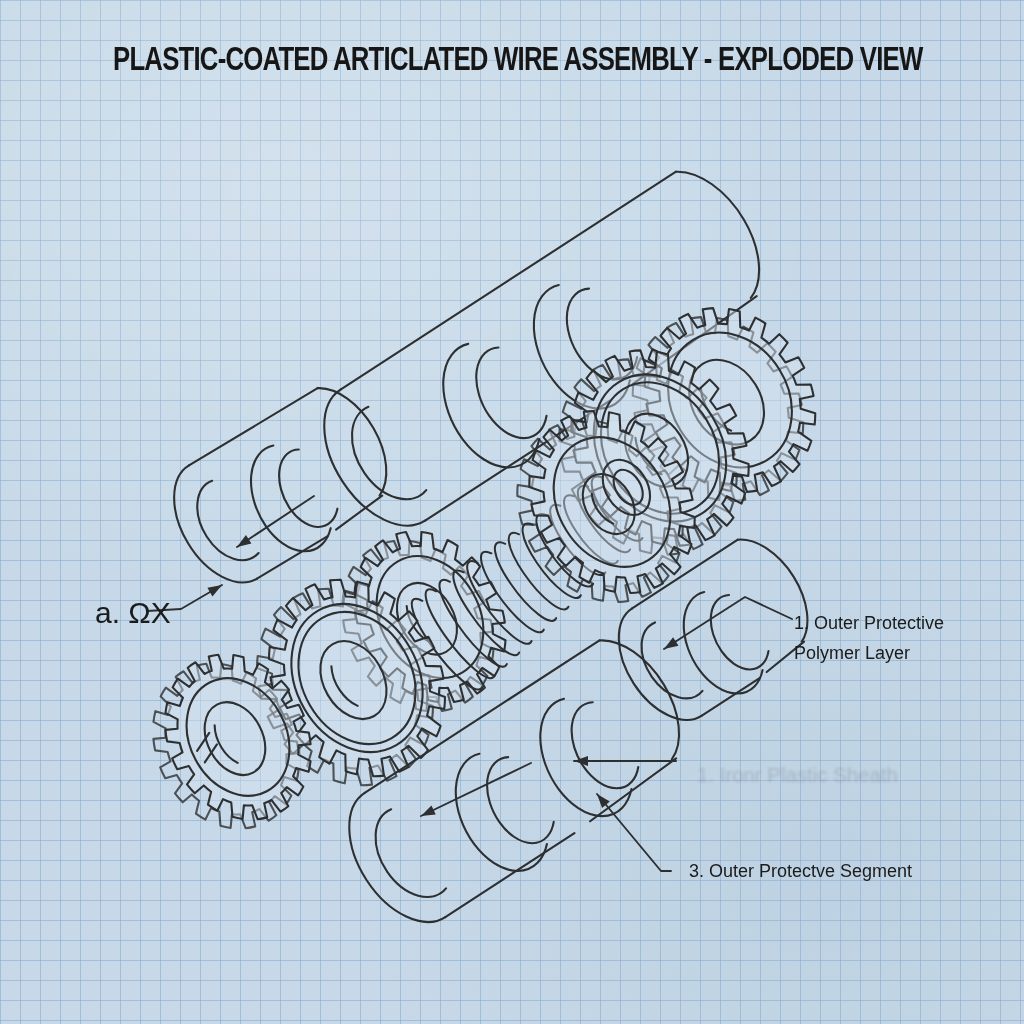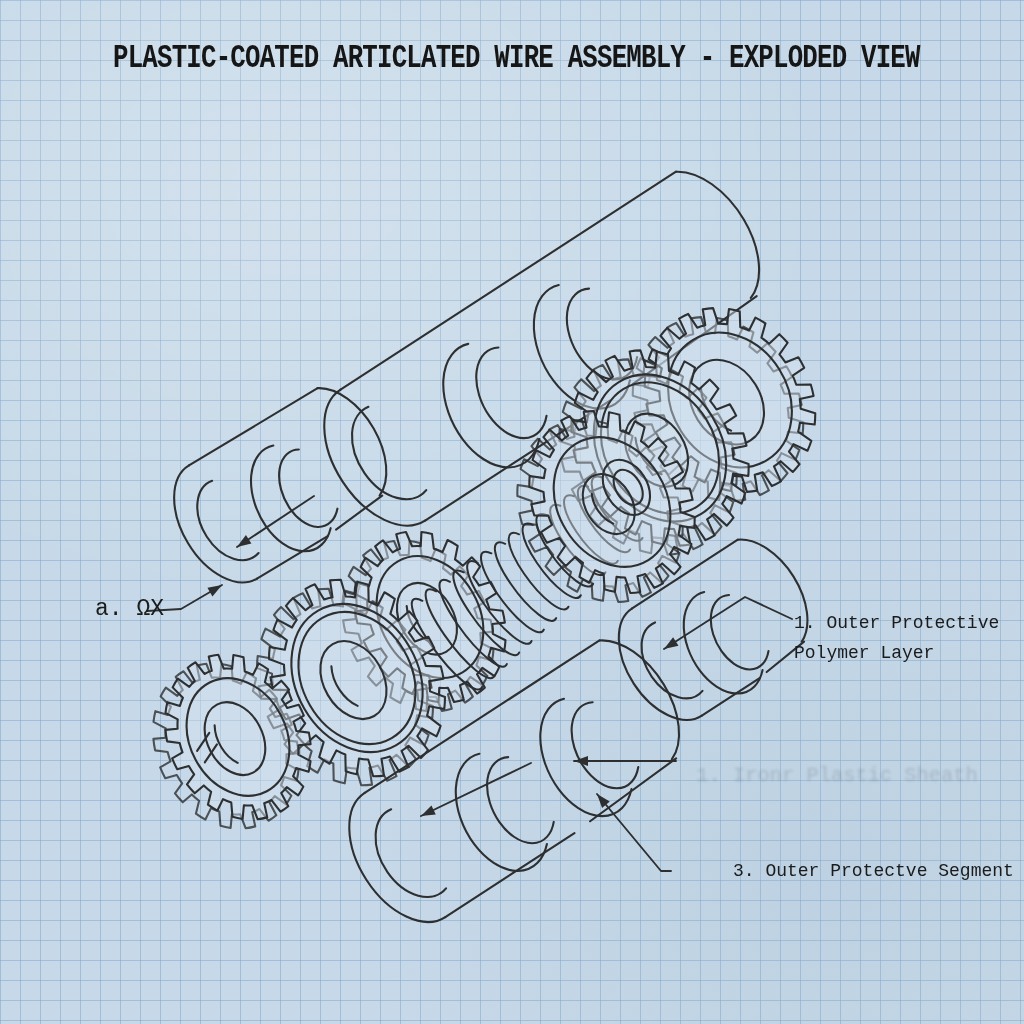--- a/index.html
+++ b/index.html
@@ -5,34 +5,34 @@
   html,body{margin:0;padding:0;background:#9fb4c4;}
   .canvas{
     position:relative;width:1024px;height:1024px;overflow:hidden;
     background-color:#c7d9e8;
     background-image:
       radial-gradient(900px 700px at 28% 18%, rgba(255,255,255,.22), rgba(255,255,255,0) 60%),
       radial-gradient(700px 600px at 80% 85%, rgba(150,175,200,.18), rgba(150,175,200,0) 65%),
       linear-gradient(to right, rgba(130,168,204,.55) 1px, rgba(0,0,0,0) 1px),
       linear-gradient(to bottom, rgba(130,168,204,.55) 1px, rgba(0,0,0,0) 1px);
     background-size:auto,auto,20px 20px,20px 20px;
-    font-family:Liberation Mono, monospace;
+    font-family:Liberation Sans, sans-serif;
   }
   #drawing{position:absolute;left:0;top:0;}
   .title{
     position:absolute;left:113px;top:40px;
     font-size:33px;font-weight:bold;letter-spacing:-1px;color:#161616;
     transform:scaleX(.78);transform-origin:left top;white-space:nowrap;
   }
   .lbl{position:absolute;color:#1b1b1b;font-size:18px;white-space:nowrap;}
   .lbl .ln{display:block;}
-  .lbl-a{left:95px;top:596px;font-size:23px;}
+  .lbl-a{left:95px;top:596px;font-size:30px;}
   .lbl-outer{left:794px;top:608px;line-height:30px;}
   .lbl-sheath{left:687px;top:750px;line-height:27px;}
-  .lbl-seg{left:689px;top:858px;line-height:27px;margin-left:44px;}
+  .lbl-seg{left:689px;top:858px;line-height:27px;}
   .ghost{
     position:absolute;left:699px;top:764px;font-size:20px;color:#1d2b3a;
     opacity:.18;filter:blur(1.4px);white-space:nowrap;transform:scaleX(1.02);
   }
 </style>
 </head>
 <body>
 
 <div class="canvas">
 

